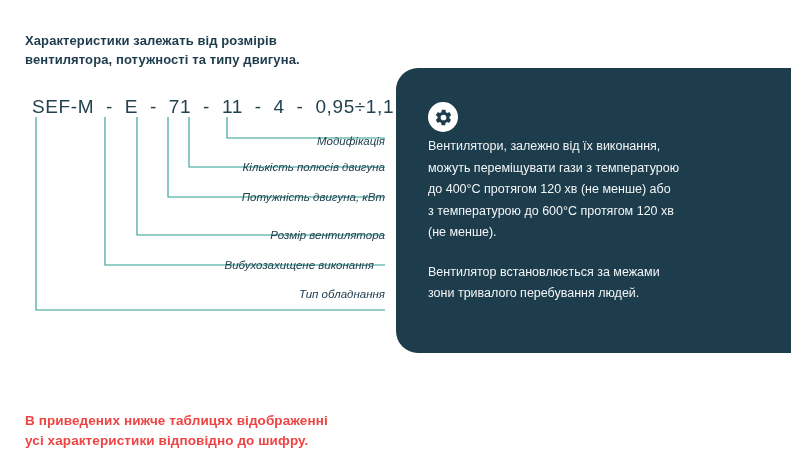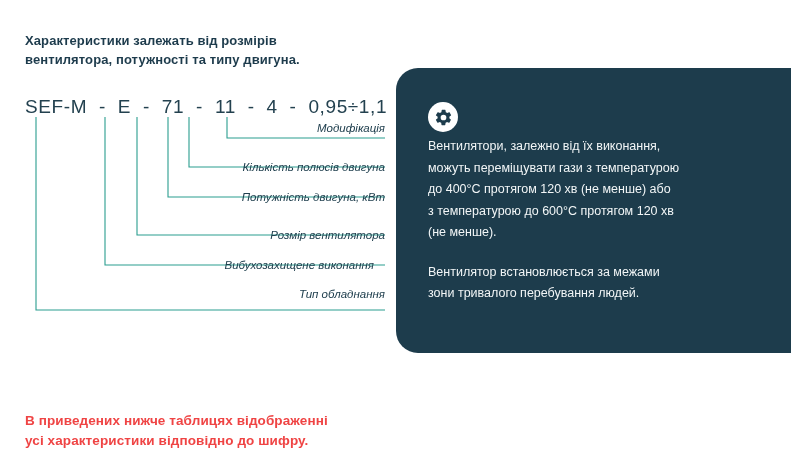--- a/index.html
+++ b/index.html
@@ -29,21 +29,21 @@
     width: 340px;
     font-size: 13px;
     font-weight: bold;
     line-height: 1.45;
     color: #1d3b4c;
     letter-spacing: 0.1px;
   }
 
   .code-row {
     position: absolute;
-    left: 25px;
+    left: 32px;
     top: 96px;
     font-size: 19px;
     color: #23414f;
     letter-spacing: 0.6px;
     white-space: nowrap;
   }
   .code-row .seg { display: inline-block; }
   .code-row .dash { display: inline-block; padding: 0 6px; color: #23414f; }
 
   
@@ -58,21 +58,21 @@
 
   .label {
     position: absolute;
     font-size: 11.5px;
     font-style: italic;
     color: #21404f;
     text-align: right;
     line-height: 1.25;
     white-space: nowrap;
   }
-  .label.two-line { white-space: normal; width: 140px; }
+  .label.two-line { white-space: normal; width: 140px; margin-top: 13px; }
 
   .heading-bottom {
     position: absolute;
     left: 25px;
     top: 411px;
     width: 360px;
     font-size: 13.5px;
     font-weight: bold;
     line-height: 1.45;
     color: #ef4444;

